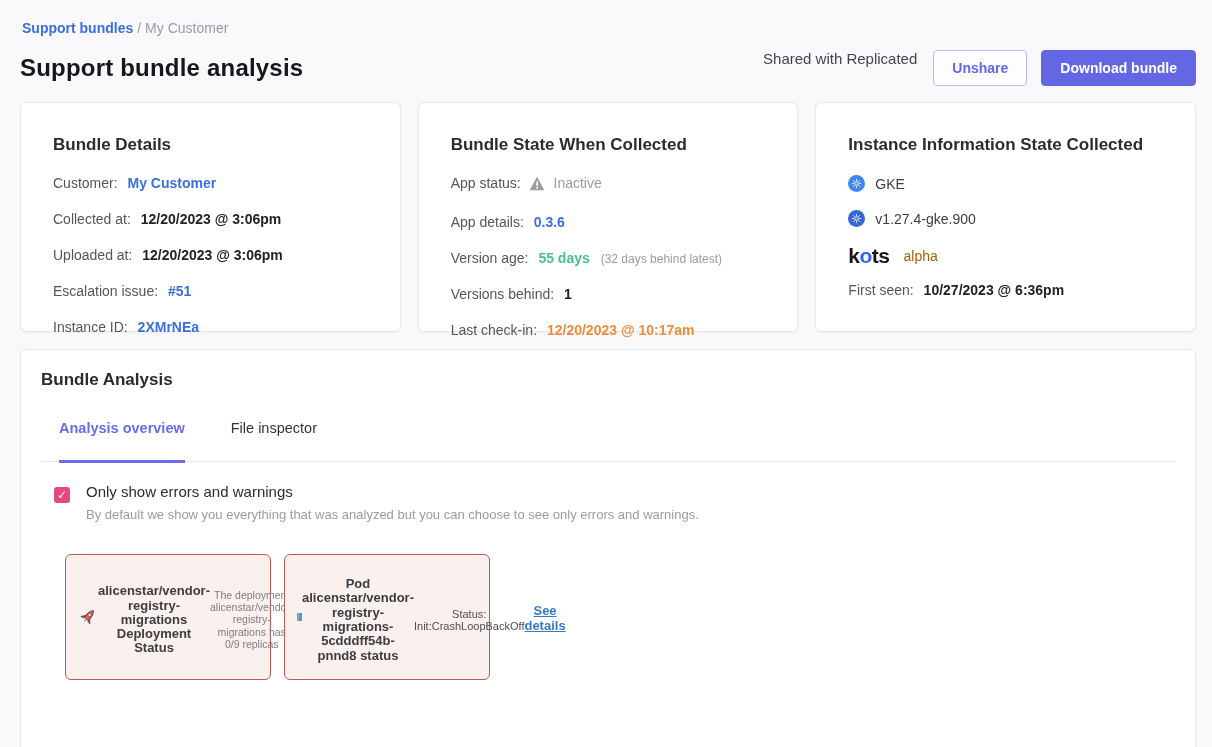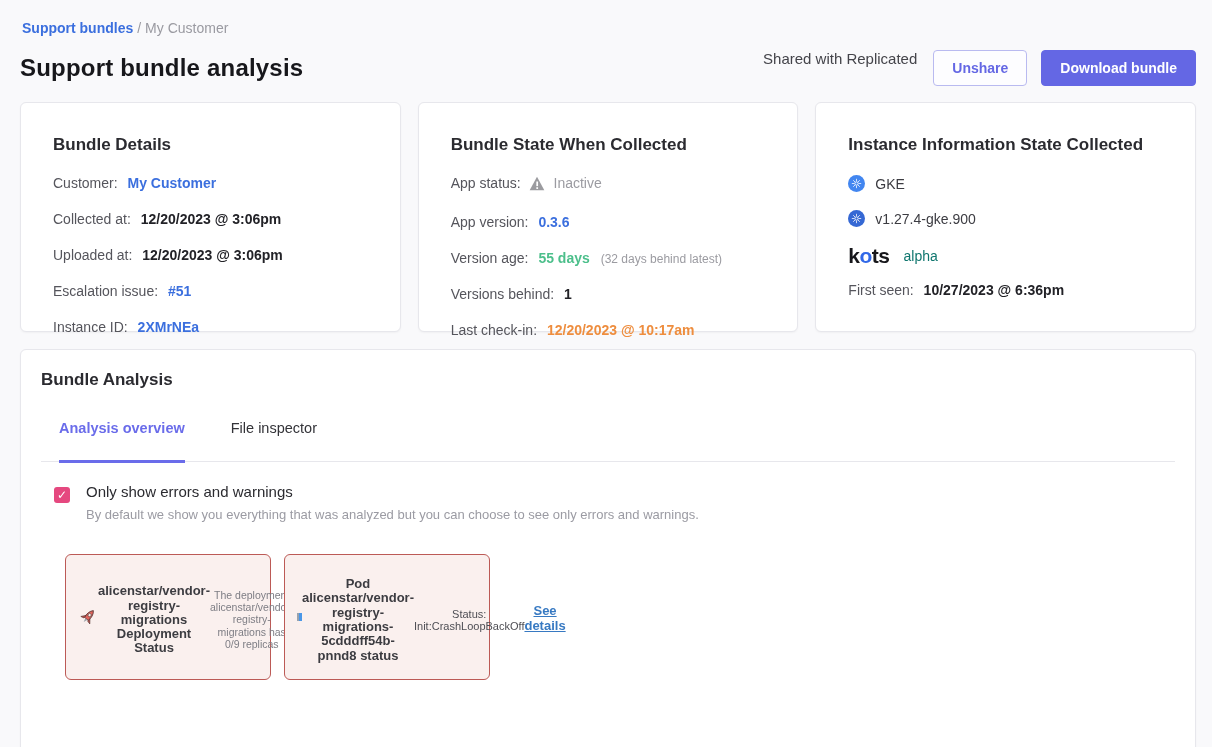--- a/index.html
+++ b/index.html
@@ -42,21 +42,21 @@
   .val.orange { color:#ee8d3e; font-weight:600; }
   .val.muted { color:#9b9ba1; }
   .note { font-size:12px; color:#9b9ba1; margin-left:7px; font-weight:400; }
 
   .icon-inline { display:inline-block; vertical-align:-3px; margin:0 4px; }
 
   .info-row { display:flex; align-items:center; gap:10px; margin-bottom:18px; font-size:14px; color:#3c3c42; }
   .k8s-badge { width:17px; height:17px; border-radius:50%; display:inline-flex; align-items:center; justify-content:center; flex:0 0 auto; }
   .kots-logo { font-size:21px; font-weight:800; color:#17171b; letter-spacing:-.5px; line-height:1; }
   .kots-logo .o { color:#3168e8; }
-  .kots-channel { font-size:14px; color:#0f766e; margin-left:4px; }
+  .kots-channel { font-size:14px; color:#a16207; margin-left:4px; }
 
   
   .analysis-card {
     background:#ffffff; border:1px solid #e7e7ec; border-radius:6px;
     box-shadow:0 1px 2px rgba(0,0,0,.04);
     margin-top:17px; padding:20px 20px 0 20px; min-height:420px;
   }
   .analysis-title { font-size:17px; font-weight:700; color:#2b2b30; }
   .tabs { display:flex; gap:46px; margin-top:30px; border-bottom:1px solid #e7e7ec; padding-left:18px; }
   .tab { font-size:14.5px; padding-bottom:24px; cursor:pointer; color:#333338; font-weight:400; }
@@ -135,21 +135,21 @@
         <span class="icon-inline">
           <svg width="16" height="15" viewBox="0 0 24 22">
               <path d="M12 1 L23 21 L1 21 Z" fill="#9b9b9f"></path>
               <rect x="11" y="8" width="2.6" height="7" fill="#fff"></rect>
               <rect x="11" y="16.6" width="2.6" height="2.6" fill="#fff"></rect>
             </svg>
         </span>
         <span class="val muted" style="margin-left:1px;">Inactive</span>
       </div>
       <div class="detail-row">
-        <span class="lbl">App version:</span>
+        <span class="lbl">App details:</span>
         <span class="val link">0.3.6</span>
       </div>
       <div class="detail-row">
         <span class="lbl">Version age:</span>
         <span class="val green">55 days</span>
         <span class="note">(32 days behind latest)</span>
       </div>
       <div class="detail-row">
         <span class="lbl">Versions behind:</span>
         <span class="val bold">1</span>

